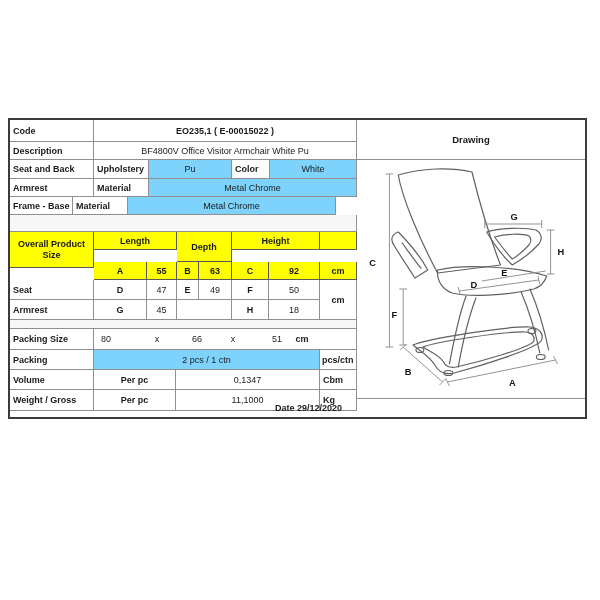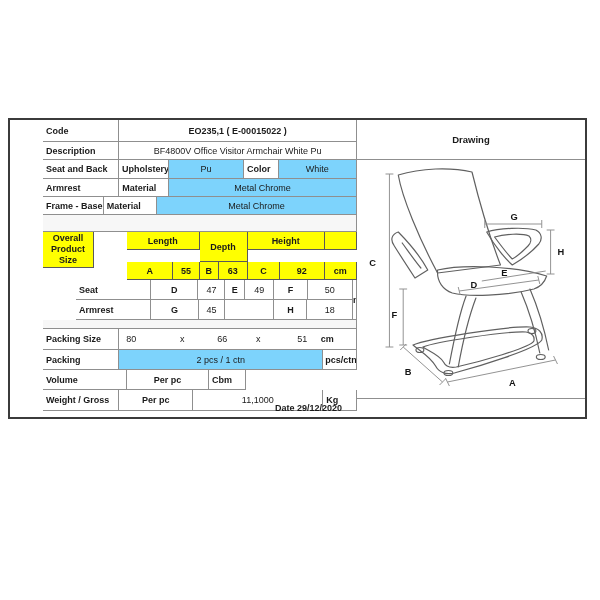--- a/index.html
+++ b/index.html
@@ -1,21 +1,21 @@
 <!DOCTYPE html>
 <html><head>
 <meta charset="utf-8">
 <style>
   html,body{margin:0;padding:0;background:#fff;}
   body{width:600px;height:600px;font-family:"Liberation Sans",sans-serif;color:#1a1a1a;-webkit-font-smoothing:antialiased;}
   .page{position:relative;width:600px;height:600px;background:#fff;overflow:hidden;}
   .title{position:absolute;top:95px;left:0;width:600px;text-align:center;font-size:10.5px;font-weight:bold;letter-spacing:.2px;color:#111;}
   .tbl{position:absolute;left:8px;top:118px;width:579px;height:301px;border:2px solid #3b3b3b;box-sizing:border-box;background:#fff;}
   .main{position:absolute;left:0;top:0;width:347px;}
-  .row{display:flex;padding-left:33px;}
+  .row{display:flex;}
   .cell{box-sizing:border-box;border-right:1px solid #8f8f8f;border-bottom:1px solid #8f8f8f;display:flex;align-items:center;justify-content:center;font-size:9px;overflow:hidden;white-space:nowrap;position:relative;background:#fff;}
   .lbl{justify-content:flex-start;padding-left:3px;font-weight:bold;}
   .b{font-weight:bold;}
   .shade{background:#7dd3fc;}
   .gap{background:#f7f7f7;}
   .yellow{background:#ffff00;border-color:#5a5a5a;font-weight:bold;}
   .ops{flex-direction:column;line-height:11px;text-align:center;white-space:normal;justify-content:center;}
   .col{display:flex;flex-direction:column;}
   .drawing-cell{position:absolute;left:347px;top:0;width:228px;height:279px;box-sizing:border-box;border-bottom:1px solid #8f8f8f;background:#fff;}
   .drawing-header{box-sizing:border-box;height:40px;border-bottom:1px solid #8f8f8f;display:flex;align-items:center;justify-content:center;font-size:9.5px;font-weight:bold;}
@@ -131,20 +131,21 @@
 
       <div class="row">
         <div class="cell lbl" style="width:84px;height:20px">Packing</div>
         <div class="cell shade" style="width:226px;height:20px">2 pcs / 1 ctn</div>
         <div class="cell lbl" style="width:37px;height:20px;padding-left:2px">pcs/ctn</div>
       </div>
 
       <div class="row">
         <div class="cell lbl" style="width:84px;height:20px">Volume</div>
         <div class="cell b" style="width:82px;height:20px">Per pc</div>
+        <div class="cell" style="width:144px;height:20px">0,1347</div>
         <div class="cell lbl" style="width:37px;height:20px">Cbm</div>
       </div>
 
       <div class="row">
         <div class="cell lbl" style="width:84px;height:21px">Weight / Gross</div>
         <div class="cell b" style="width:82px;height:21px">Per pc</div>
         <div class="cell" style="width:144px;height:21px">11,1000</div>
         <div class="cell lbl" style="width:37px;height:21px">Kg</div>
       </div>
 

